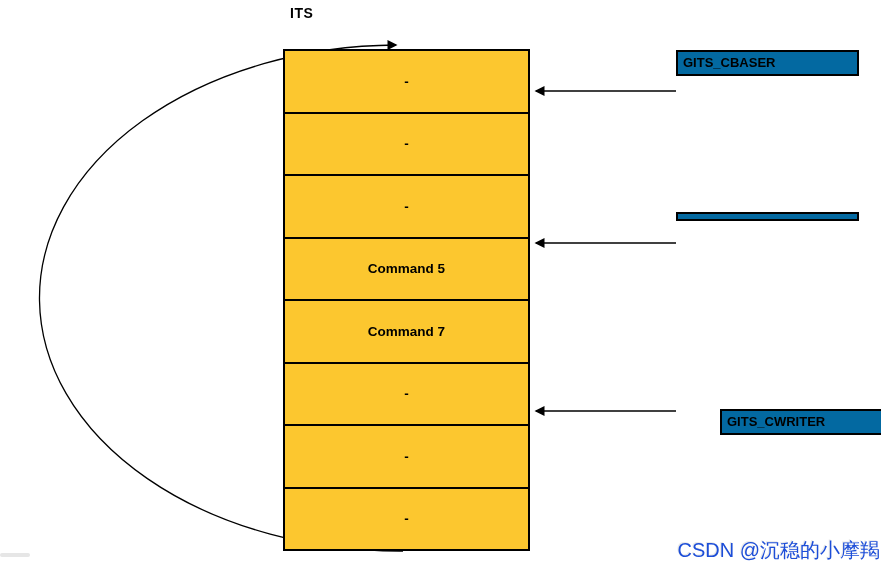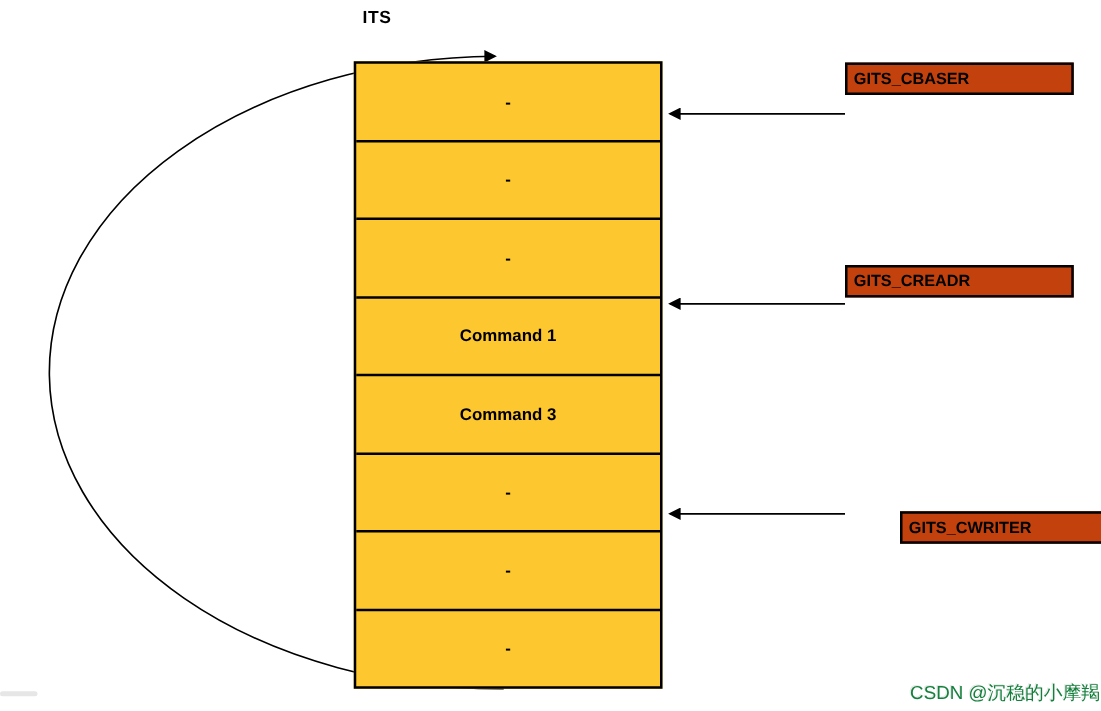--- a/index.html
+++ b/index.html
@@ -54,21 +54,21 @@
     font-weight: bold;
     color: #000000;
   }
   .queue-row:last-child {
     border-bottom: none;
   }
   .reg-box {
     position: absolute;
     left: 676px;
     width: 183px;
-    background: #c2410c;
+    background: #0369a1;
     border: 2px solid #000000;
     box-sizing: border-box;
     padding: 2px 5px 3px 5px;
     font-size: 13px;
     font-weight: bold;
     color: #000000;
     line-height: 1.32;
   }
   .reg-box .reg-name {
     display: block;
@@ -76,22 +76,22 @@
   .reg-box .reg-desc {
     display: block;
   }
   .reg-cbaser { top: 50px; }
   .reg-creadr { top: 212px; }
   .reg-cwriter { top: 409px; margin-left: 44px; }
   .watermark {
     position: absolute;
     right: 1px;
     bottom: 5px;
-    font-size: 15px;
-    color: #15803d;
+    font-size: 20px;
+    color: #1d4ed8;
     text-shadow: 1px 1px 0 #ffffff, -1px -1px 0 #e9e9e9;
     white-space: nowrap;
   }
   .corner-smudge {
     position: absolute;
     left: 0;
     top: 553px;
     width: 30px;
     height: 4px;
     background: #e6e6e6;
@@ -118,33 +118,32 @@
 
     <line x1="676" y1="411" x2="536" y2="411" stroke="#000000" stroke-width="1.4" marker-end="url(#arrowhead)"></line>
   </svg>
 
   <div class="its-title">ITS</div>
 
   <div class="queue">
     <div class="queue-row">-</div>
     <div class="queue-row">-</div>
     <div class="queue-row">-</div>
-    <div class="queue-row">Command 1</div>
-    <div class="queue-row">Command 3</div>
+    <div class="queue-row">Command 5</div>
+    <div class="queue-row">Command 7</div>
     <div class="queue-row">-</div>
     <div class="queue-row">-</div>
     <div class="queue-row">-</div>
   </div>
 
   <div class="reg-box reg-cbaser">
     <span class="reg-name">GITS_CBASER</span>
   </div>
 
   <div class="reg-box reg-creadr">
-    <span class="reg-name">GITS_CREADR</span>
   </div>
 
   <div class="reg-box reg-cwriter">
     <span class="reg-name">GITS_CWRITER</span>
   </div>
 
   <div class="corner-smudge"></div>
 
   <div class="watermark">CSDN @沉稳的小摩羯</div>
 

